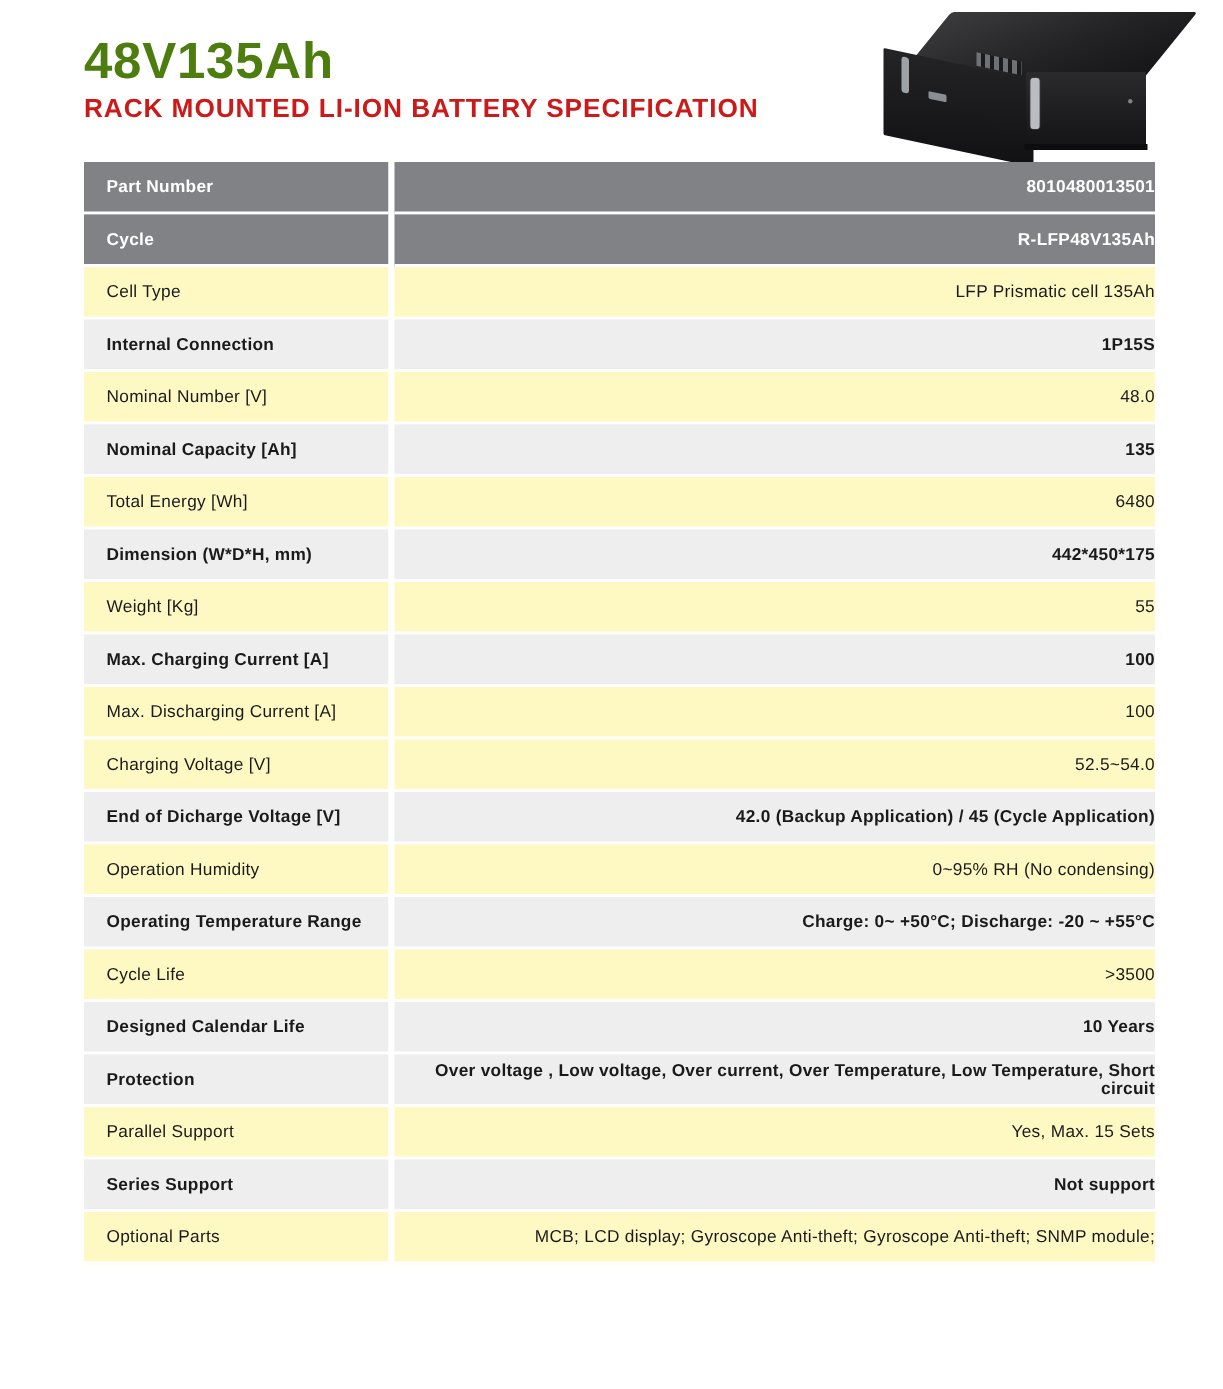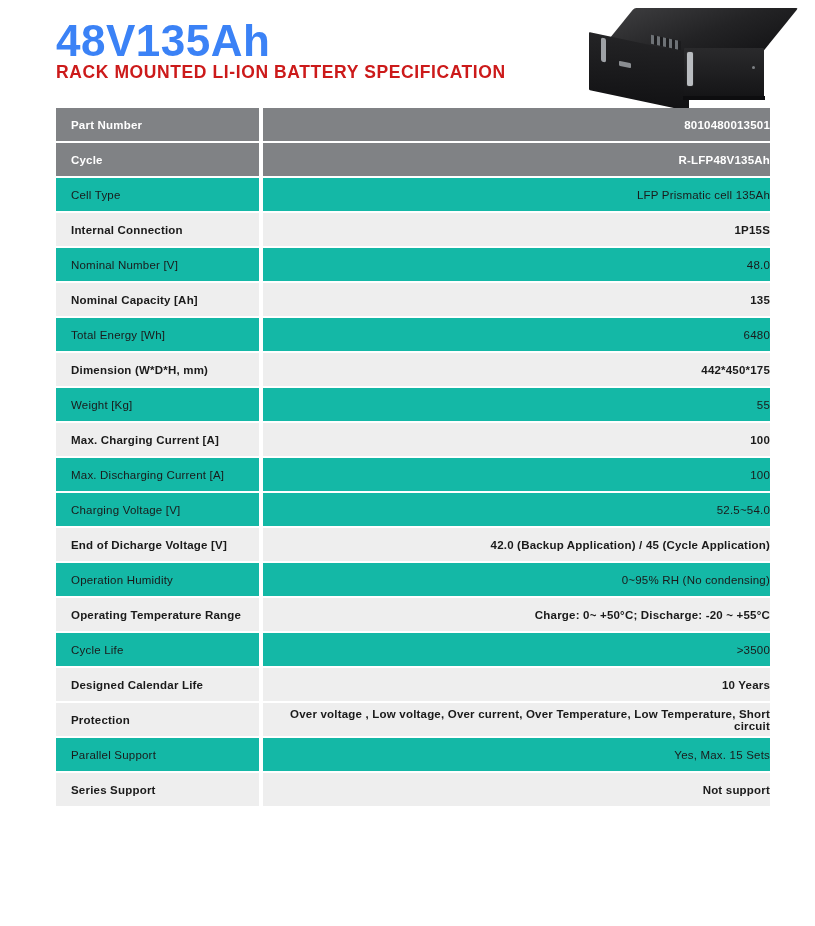--- a/index.html
+++ b/index.html
@@ -22,22 +22,22 @@
     position: relative;
     height: 100px;
     padding: 0;
   }
   .title-block {
     position: absolute;
     left: 56px;
     top: 22px;
   }
   .main-title {
-    color: #3b82f6;
-    font-size: 44px;
+    color: #4d7c0f;
+    font-size: 34px;
     font-weight: bold;
     letter-spacing: 0.5px;
     line-height: 38px;
     white-space: nowrap;
   }
   .sub-title {
     color: #cc1a1a;
     font-size: 17.5px;
     font-weight: bold;
     letter-spacing: 0.6px;
@@ -185,21 +185,21 @@
     text-align: right;
     font-weight: bold;
     letter-spacing: 0.2px;
   }
 
   
   tr.row-head td { background: #808285; color: #ffffff; }
   tr.row-head td.gap-cell { background: #ffffff; }
   tr.row-shade td { background: #eeeeee; }
   tr.row-shade td.gap-cell { background: #ffffff; }
-  tr.row-plain td { background: #14b8a6; }
+  tr.row-plain td { background: #fef9c3; }
 
   
   td.label-cell.regular { font-weight: normal; }
   td.value-cell.regular { font-weight: normal; }
 </style>
 </head>
 <body>
 
 <div id="page">
 
@@ -342,17 +342,22 @@
         <td class="gap-cell"></td>
         <td class="value-cell regular">Yes,  Max. 15 Sets</td>
       </tr>
 
       <tr class="row-shade">
         <td class="label-cell">Series Support</td>
         <td class="gap-cell"></td>
         <td class="value-cell">Not support</td>
       </tr>
 
+      <tr class="row-plain">
+        <td class="label-cell regular">Optional Parts</td>
+        <td class="gap-cell"></td>
+        <td class="value-cell regular">MCB; LCD display; Gyroscope Anti-theft;  Gyroscope Anti-theft; SNMP module;</td>
+      </tr>
 
     </tbody>
   </table>
 
 </div>
 
 </body></html>

